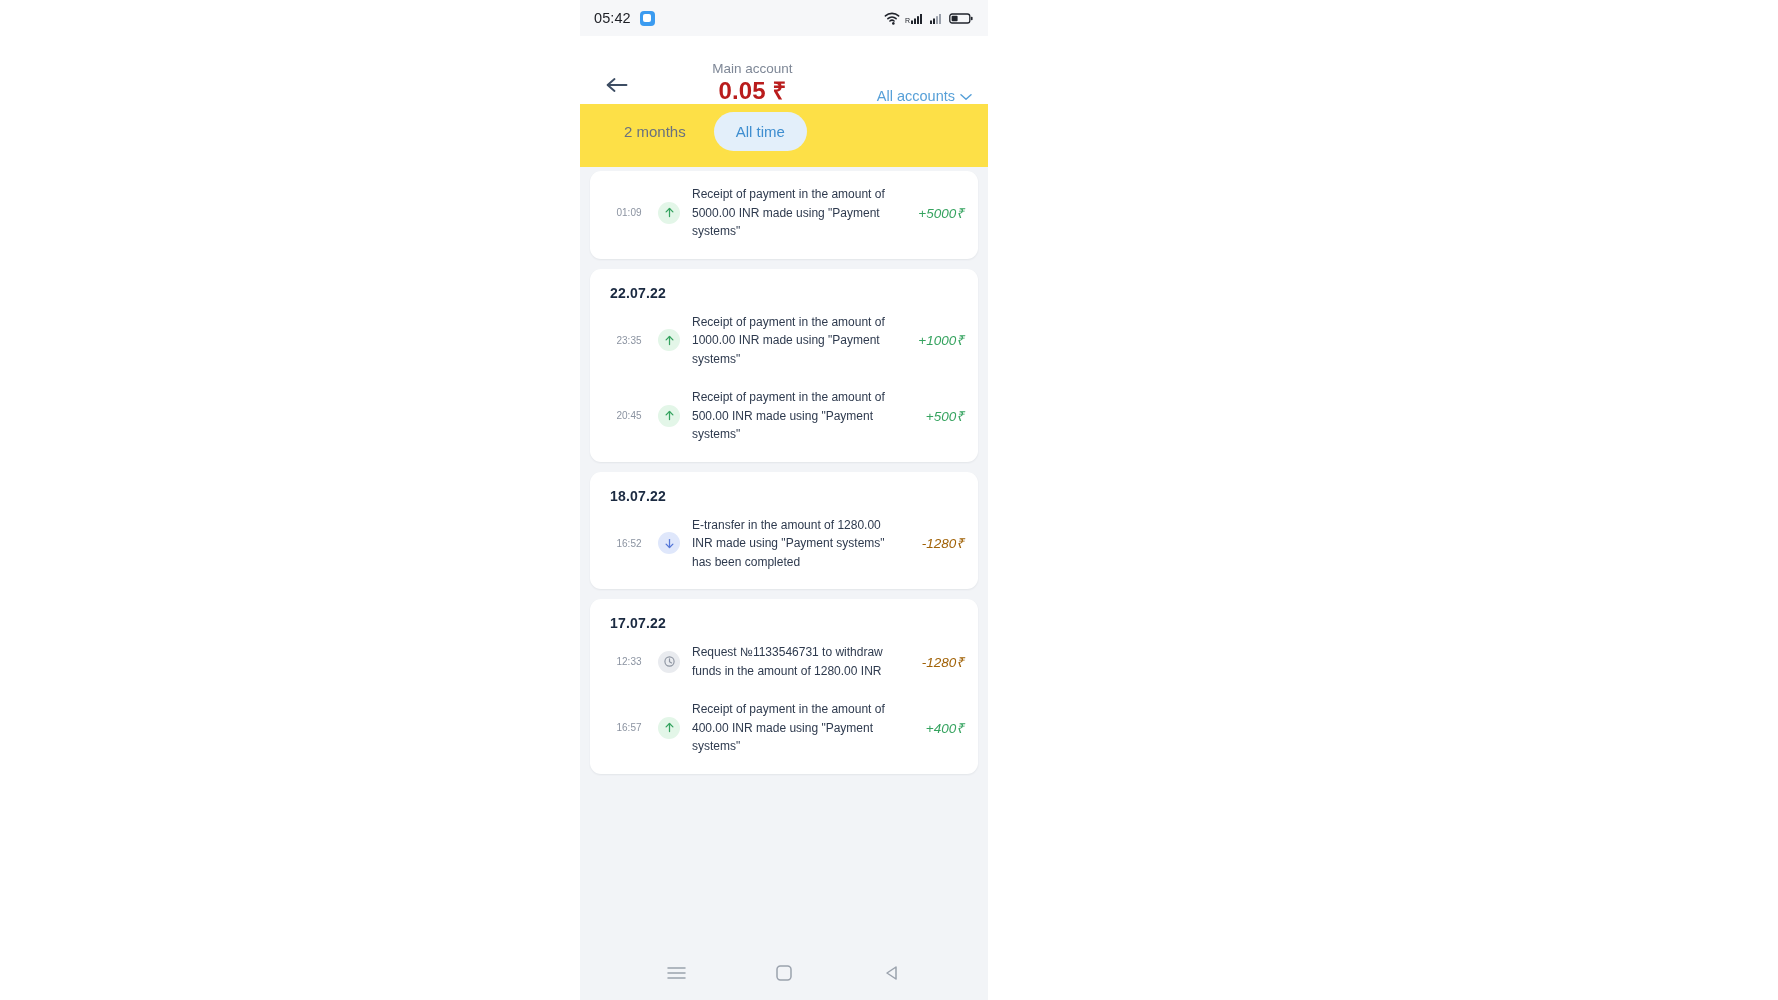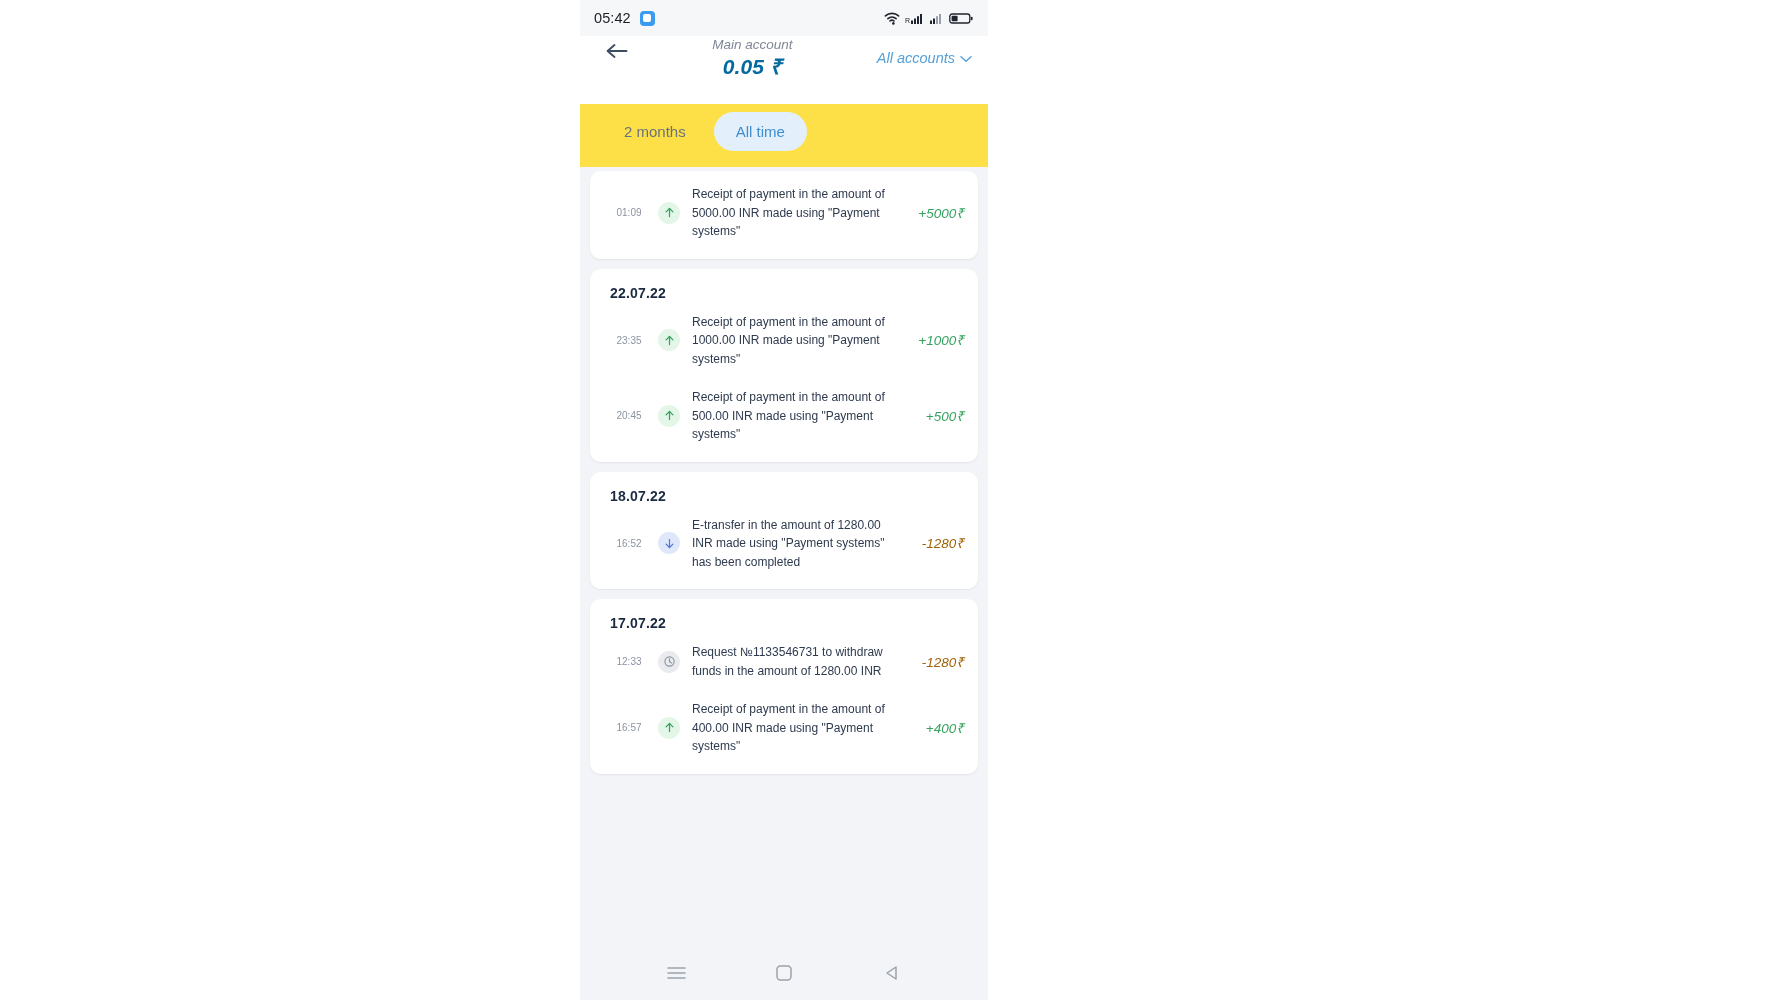--- a/index.html
+++ b/index.html
@@ -76,24 +76,23 @@
     gap: 5px;
   }
   .sb-right svg { display: block; }
 
   
   .appbar {
     flex: none;
     height: 68px;
     background: #ffffff;
     display: flex;
-    align-items: flex-start;
+    align-items: flex-end;
     padding: 0 16px 0 20px;
     box-sizing: border-box;
-    font-style: italic;
   }
   .back-btn {
     width: 34px;
     height: 34px;
     display: flex;
     align-items: center;
     justify-content: center;
     cursor: pointer;
     flex: none;
   }
@@ -104,23 +103,23 @@
     align-items: center;
     justify-content: center;
     margin-left: -6px;
   }
   .acct-name {
     font-size: 13.5px;
     color: #7e8796;
     line-height: 18px;
   }
   .acct-balance {
-    font-size: 21px;
+    font-size: 24px;
     font-weight: 700;
-    color: #0369a1;
+    color: #b91c1c;
     line-height: 26px;
     letter-spacing: .1px;
   }
   .accounts-switch {
     flex: none;
     display: flex;
     align-items: center;
     gap: 5px;
     color: #57a0d8;
     font-size: 14.5px;

